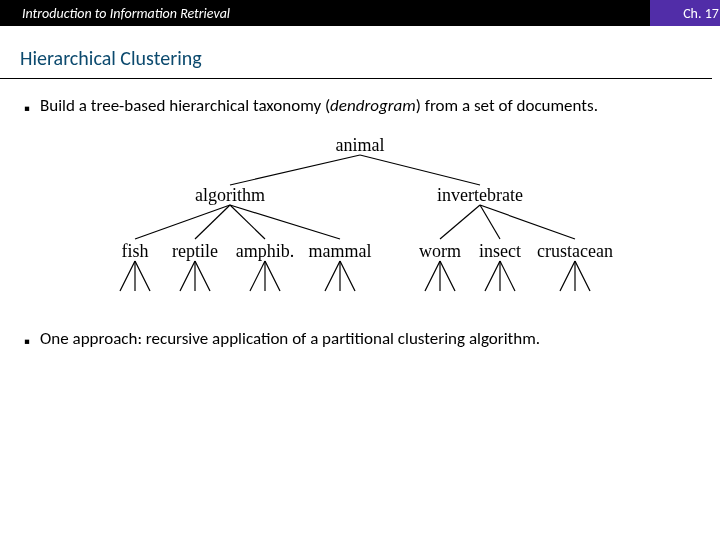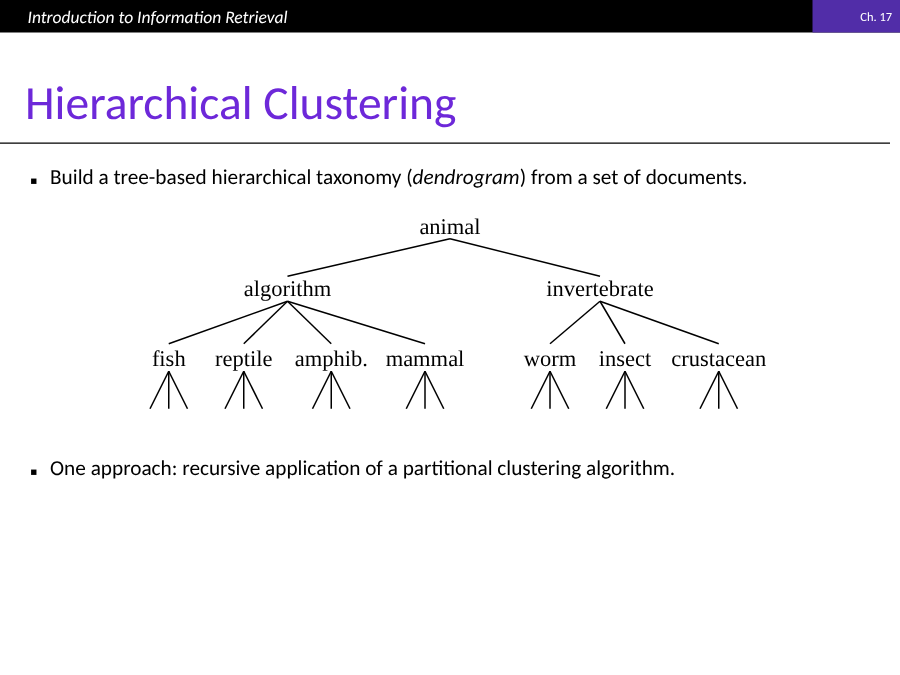--- a/index.html
+++ b/index.html
@@ -25,30 +25,30 @@
     font-style: italic;
     font-size: 14px;
   }
   .header-right {
     width: 70px;
     background: #512da8;
     height: 100%;
     display: flex;
     align-items: center;
     justify-content: center;
-    font-size: 10px;
+    font-size: 14px;
     padding-left: 32px;
   }
   .title {
-    font-size: 38px;
+    font-size: 20px;
     font-weight: 400;
-    padding: 34px 20px 8px 20px;
+    padding: 20px 20px 8px 20px;
     border-bottom: 1px solid #000;
     margin: 0 8px 0 0;
-    color: #6d28d9;
+    color: #0c4a6e;
   }
   .content {
     padding: 16px 24px 0 24px;
   }
   .bullet {
     display: flex;
     margin-bottom: 8px;
   }
   .bullet .mark {
     font-size: 17px;

